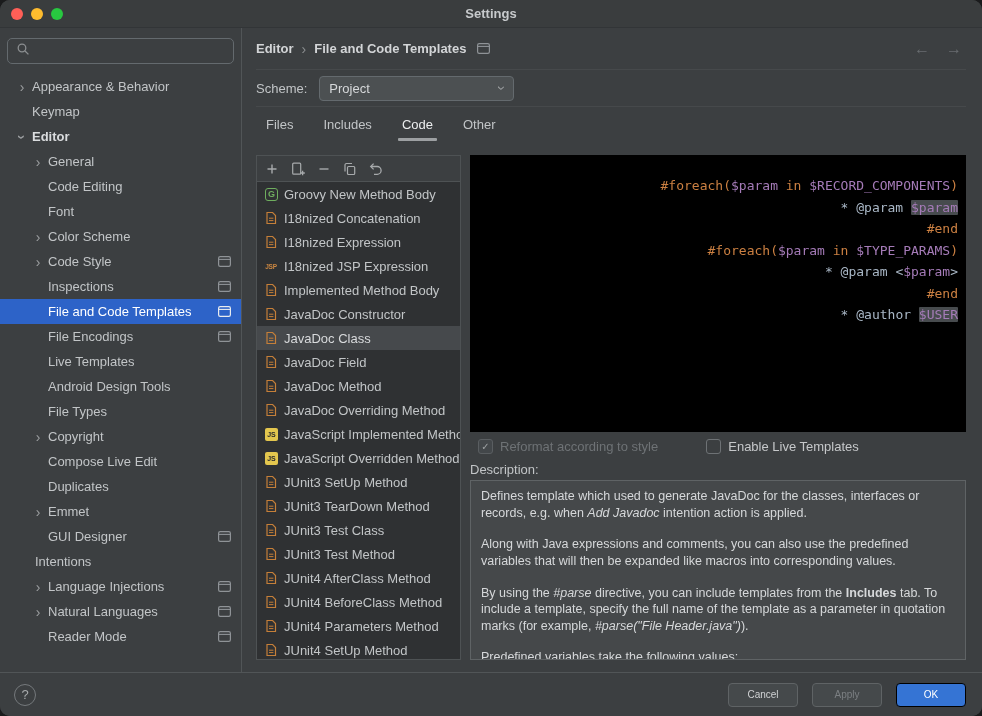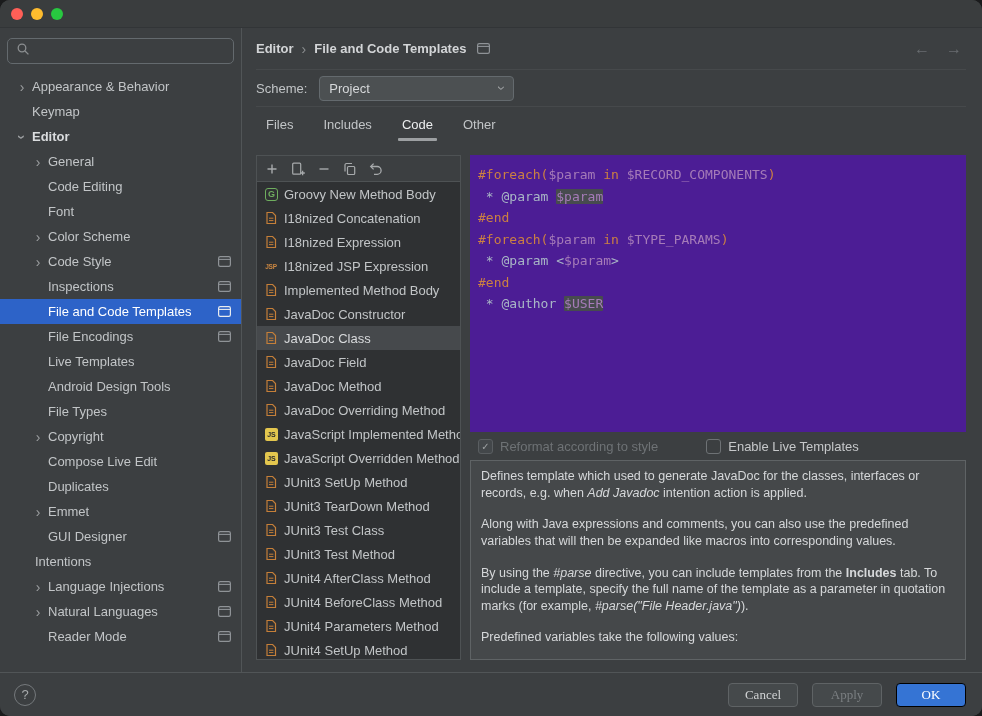--- a/index.html
+++ b/index.html
@@ -73,22 +73,22 @@
             display:flex; align-items:center; justify-content:center; }
   .tpl-ic.groovy { width:13px; height:13px; flex-basis:13px; margin-left:2px; margin-right:6px;
                    border:1px solid #6fae5f; border-radius:3px; color:#6fae5f;
                    font-size:9px; font-weight:bold; }
   .tpl-ic.js { width:13px; height:13px; flex-basis:13px; margin-left:2px; margin-right:6px;
                background:#e3c64e; border-radius:2px; color:#2b2b2b; font-size:7px; font-weight:bold; }
   .tpl-ic.jsp { color:#cb8742; font-size:6.5px; font-weight:bold; letter-spacing:-0.2px; }
 
   
   .right-col { flex:1; display:flex; flex-direction:column; min-width:0; padding-left:9px; }
-  .editor { flex:0 0 277px; background:#4c1d95; font-family:"DejaVu Sans Mono", monospace;
-            font-size:13px; line-height:21.5px; padding:9px 8px; color:#a9b7c6; overflow:hidden; }
+  .editor { flex:0 0 277px; background:#000000; font-family:"DejaVu Sans Mono", monospace;
+            font-size:13px; line-height:21.5px; padding:20px 8px; color:#a9b7c6; overflow:hidden;text-align:right; }
   .code-line { white-space:pre; }
   .c-kw { color:#cc8042; }
   .c-var { color:#a57bb8; }
   .c-txt { color:#a9b7c6; }
   .hl { background:#474b4e; border-radius:1px; }
 
   .options-row { flex:0 0 28px; display:flex; align-items:center; gap:48px; padding-left:8px; }
   .checkbox-row { display:flex; align-items:center; gap:7px; font-size:13px; }
   .cb { width:15px; height:15px; border-radius:3px; flex:0 0 15px;
         display:flex; align-items:center; justify-content:center; }
@@ -104,37 +104,38 @@
   .desc-box p { margin:0 0 15px 0; }
   .desc-box .it { font-style:italic; }
   .desc-box .bd { font-weight:bold; }
 
   
   .footer { flex:0 0 44px; border-top:1px solid #515557; display:flex; align-items:center;
             padding:0 16px 0 14px; background:#3c3f41; }
   .help { width:22px; height:22px; border-radius:50%; border:1px solid #75797c; color:#a7aaac;
           display:flex; align-items:center; justify-content:center; font-size:13px; }
   .footer-buttons { margin-left:auto; display:flex; gap:14px; }
-  .btn { min-width:70px; height:24px; border-radius:4px; font-size:13px; font-family:Liberation Serif, serif;
+  .btn { min-width:70px; height:24px; border-radius:4px; font-size:10px; font-family:Liberation Sans, sans-serif;
          display:flex; align-items:center; justify-content:center; padding:0 14px; cursor:default; }
   .btn.secondary { background:#45494b; border:1px solid #5f6365; color:#d0d2d4; }
   .btn.secondary.disabled { color:#7b7f82; }
   .btn.primary { background:#3574d4; border:1px solid #000000; color:#ffffff; }
 </style>
 </head>
 <body>
 
 <div class="window">
 
   <div class="titlebar">
     <div class="traffic">
       <span class="tl red"></span>
       <span class="tl yellow"></span>
       <span class="tl green"></span>
     </div>
+    <div class="win-title">Settings</div>
   </div>
 
   <div class="main-body">
 
     <aside class="sidebar">
       <div class="searchbox">
         <span class="search-ic">
           <svg width="14" height="14" viewBox="0 0 14 14">
               <circle cx="6" cy="6" r="3.8" fill="none" stroke="currentColor" stroke-width="1.3"></circle>
               <path d="M9 9l3.4 3.4" stroke="currentColor" stroke-width="1.3"></path>
@@ -532,20 +533,21 @@
             <div class="checkbox-row">
               <span class="cb checked-disabled"></span>
               <span class="reformat-label">Reformat according to style</span>
             </div>
             <div class="checkbox-row">
               <span class="cb unchecked"></span>
               <span class="live-label">Enable Live Templates</span>
             </div>
           </div>
 
+          <div class="desc-label">Description:</div>
           <div class="desc-box">
               <p><span>Defines template which used to generate JavaDoc for the classes, interfaces or records, e.g. when </span><span class="it">Add Javadoc</span><span> intention action is applied.</span></p>
               <p><span>Along with Java expressions and comments, you can also use the predefined variables that will then be expanded like macros into corresponding values.</span></p>
               <p><span>By using the </span><span class="it">#parse</span><span> directive, you can include templates from the </span><span class="bd">Includes</span><span> tab. To include a template, specify the full name of the template as a parameter in quotation marks (for example, </span><span class="it">#parse("File Header.java")</span><span>).</span></p>
               <p><span>Predefined variables take the following values:</span></p>
             </div>
         </div>
 
       </div>
     </main>

